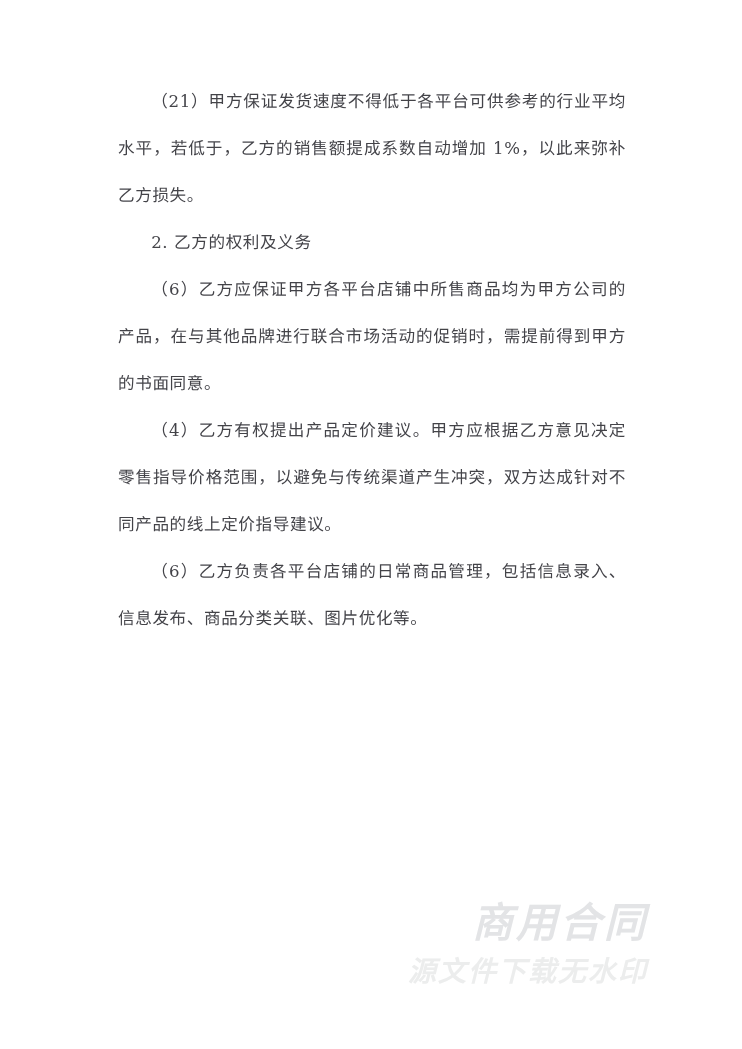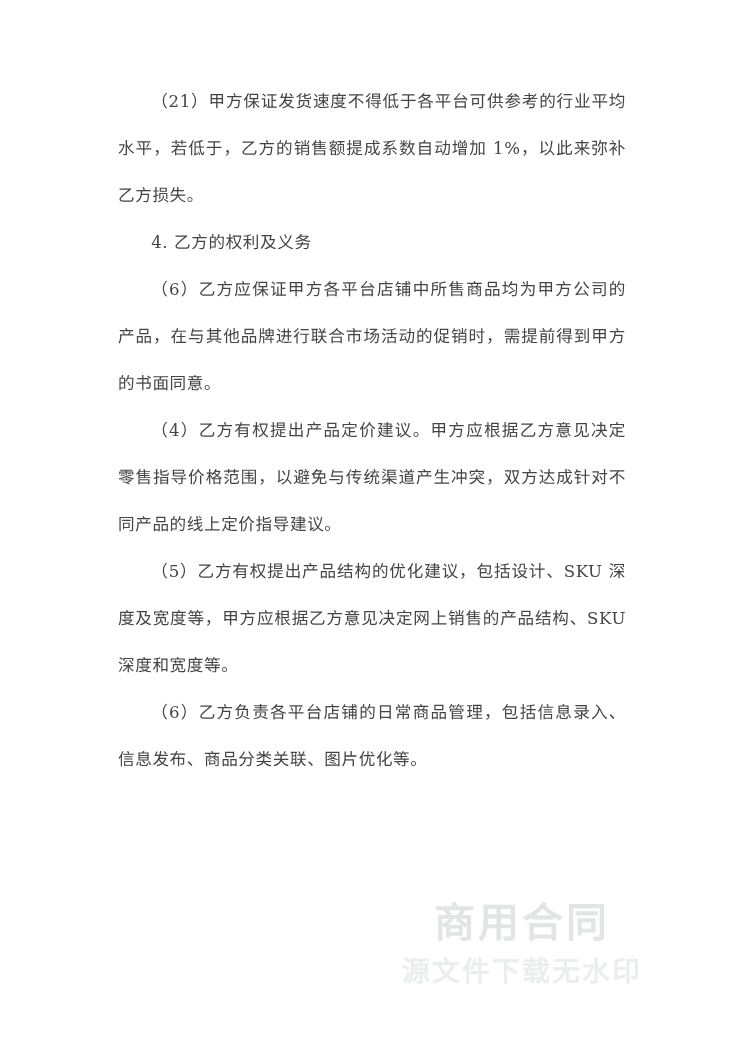--- a/index.html
+++ b/index.html
@@ -46,23 +46,24 @@
   .doc-body {
     opacity: 0.97;
     filter: contrast(0.97);
   }
 
   .watermark {
     position: absolute;
     right: 14px;
     bottom: 58px;
     width: 252px;
-    text-align: center;
+    text-align: right;
     pointer-events: none;
     user-select: none;
+    font-style: italic;
   }
 
   .watermark-main {
     font-family: "DejaVu Sans", "Liberation Sans", sans-serif;
     font-size: 41px;
     font-weight: 700;
     letter-spacing: 3px;
     color: #e3e4e6;
     line-height: 1.05;
     white-space: nowrap;
@@ -81,29 +82,28 @@
 </style>
 </head>
 <body>
 
 <div class="page">
 
   <div class="doc-body">
 
     <p class="para">（21）甲方保证发货速度不得低于各平台可供参考的行业平均水平，若低于，乙方的销售额提成系数自动增加 1%，以此来弥补乙方损失。</p>
 
-    <p class="para">4. 乙方的权利及义务</p>
+    <p class="para">2. 乙方的权利及义务</p>
 
     <p class="para">（6）乙方应保证甲方各平台店铺中所售商品均为甲方公司的产品，在与其他品牌进行联合市场活动的促销时，需提前得到甲方的书面同意。</p>
 
 
 
     <p class="para">（4）乙方有权提出产品定价建议。甲方应根据乙方意见决定零售指导价格范围，以避免与传统渠道产生冲突，双方达成针对不同产品的线上定价指导建议。</p>
 
-    <p class="para">（5）乙方有权提出产品结构的优化建议，包括设计、SKU 深度及宽度等，甲方应根据乙方意见决定网上销售的产品结构、SKU 深度和宽度等。</p>
 
     <p class="para">（6）乙方负责各平台店铺的日常商品管理，包括信息录入、信息发布、商品分类关联、图片优化等。</p>
 
   </div>
 
   <div class="watermark">
     <div class="watermark-main">商用合同</div>
     <div class="watermark-sub">源文件下载无水印</div>
   </div>
 

